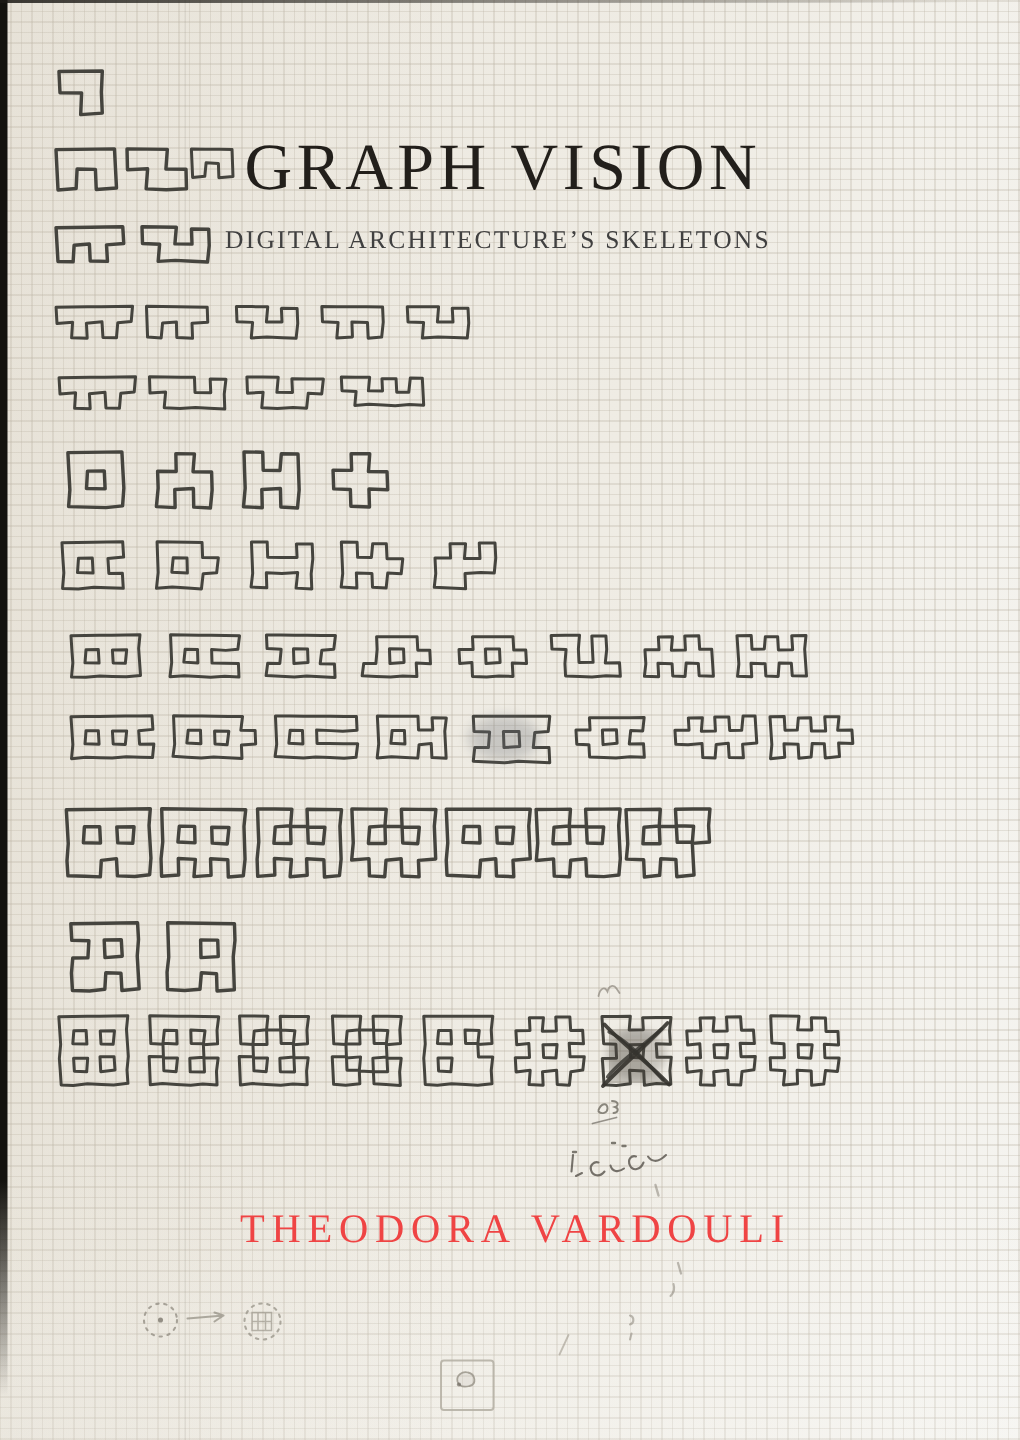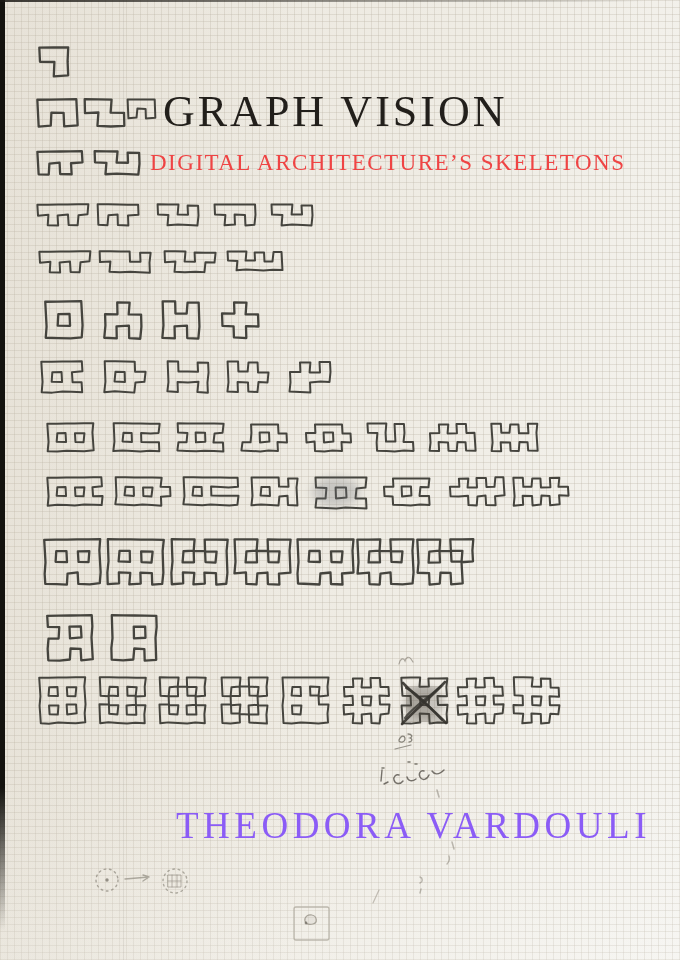--- a/index.html
+++ b/index.html
@@ -14,24 +14,24 @@
   .tint{position:absolute;inset:0;pointer-events:none;
     background:linear-gradient(90deg, rgba(205,195,175,0.14), rgba(205,195,175,0) 45%),
                linear-gradient(0deg, rgba(250,250,248,0.25), rgba(250,250,248,0) 20%);}
   .frame-left{position:absolute;left:0;top:0;width:5px;height:100%;
     background:linear-gradient(180deg,#14130f 0%,#14130f 82%, rgba(20,19,15,0) 97%);}
   .frame-top{position:absolute;left:0;top:0;width:100%;height:2px;
     background:linear-gradient(90deg, rgba(28,26,22,0.85), rgba(28,26,22,0.25) 70%, rgba(28,26,22,0) 95%);}
   .crease{position:absolute;top:0;left:123px;width:1px;height:100%;background:rgba(150,144,132,0.18);}
   .title{position:absolute;left:163px;top:86px;font-size:44px;letter-spacing:3px;
     color:#221f1b;white-space:nowrap;font-weight:500;}
-  .subtitle{position:absolute;left:150px;top:150px;font-size:23px;letter-spacing:1.5px;
+  .subtitle{position:absolute;left:150px;top:150px;font-size:17px;letter-spacing:1.5px;
+    color:#404040;white-space:nowrap;font-weight:500;}
+  .author{position:absolute;left:160px;top:804px;font-size:27px;letter-spacing:4.5px;
     color:#ef4444;white-space:nowrap;font-weight:500;}
-  .author{position:absolute;left:176px;top:804px;font-size:37px;letter-spacing:4.5px;
-    color:#8b5cf6;white-space:nowrap;font-weight:500;}
   .glyph{position:absolute;}
   .glyph svg{display:block;overflow:visible;}
   .smudge{position:absolute;border-radius:50%;pointer-events:none;}
   #annot{position:absolute;left:0;top:0;pointer-events:none;}
 </style>
 </head>
 <body>
 
 <div class="tint"></div>
 <div class="crease"></div>

